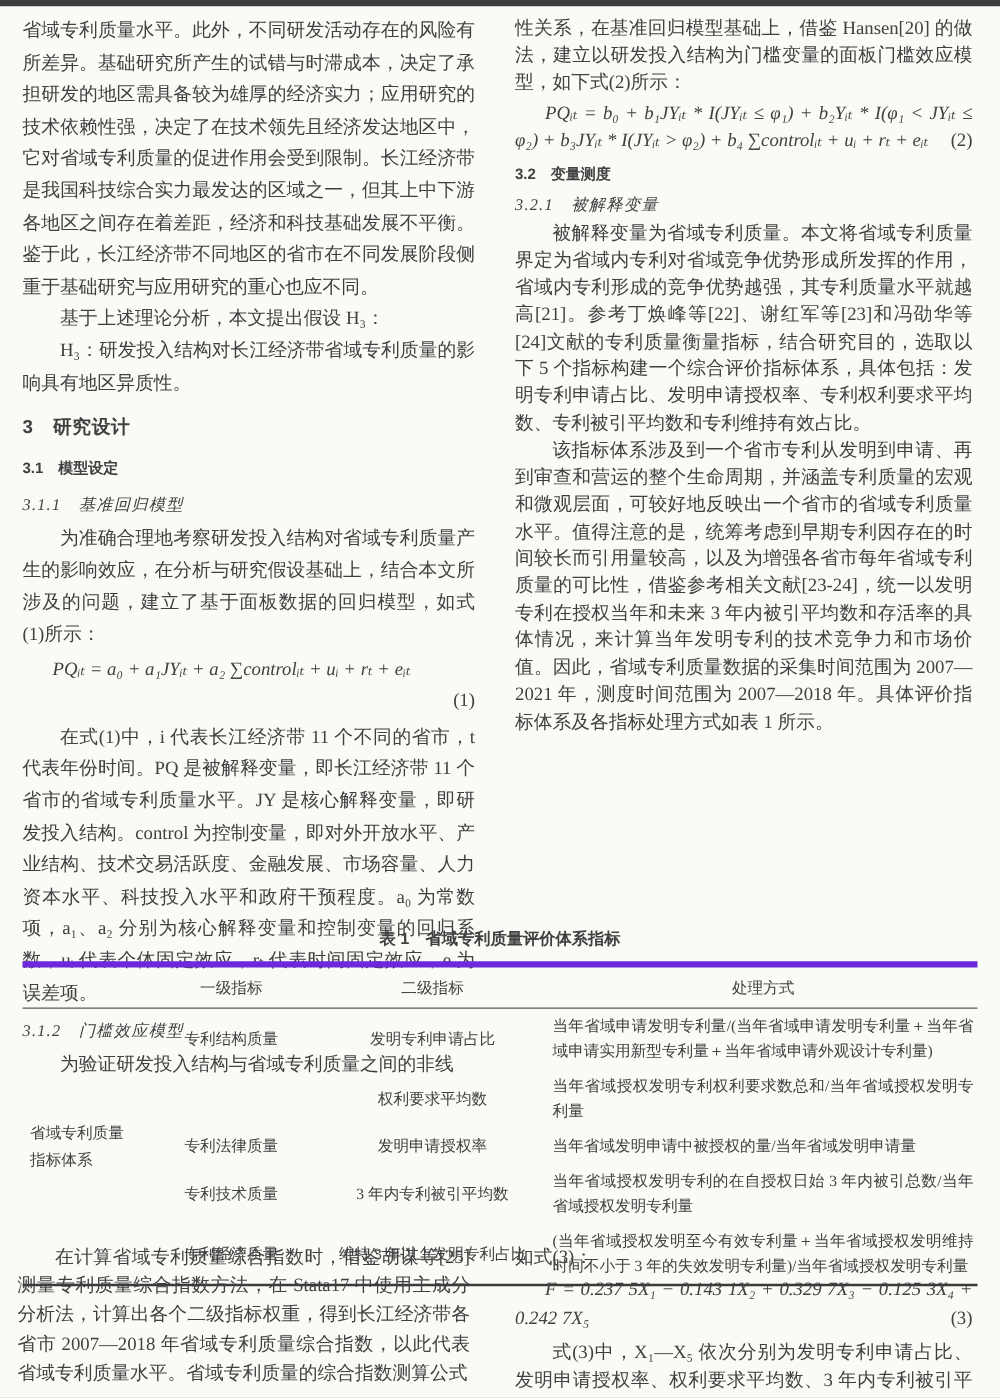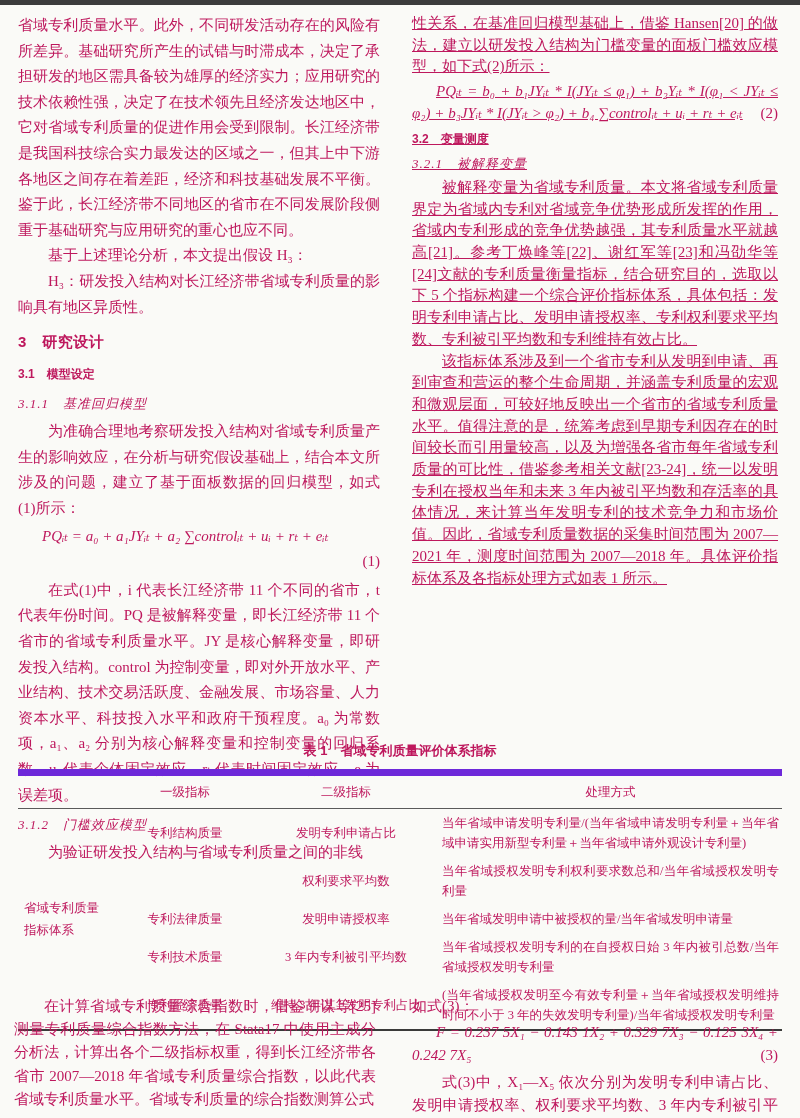--- a/index.html
+++ b/index.html
@@ -1,42 +1,42 @@
 <!DOCTYPE html>
 <html><head>
 <meta charset="utf-8">
 <style>
   html,body{margin:0;padding:0;background:#d9d9d9;}
   .page{
     position:relative;width:800px;height:1118px;margin:0 auto;
     background:#fafaf7;overflow:hidden;
     font-family:"Liberation Serif","DejaVu Serif",serif;
-    color:#be185d;
+    color:#404040;
   }
   .topbar{position:absolute;top:0;left:0;width:800px;height:5px;background:#3c3c3c;}
   .col{position:absolute;text-align:justify;}
   .col-left{left:18px;top:13px;width:362px;font-size:15px;line-height:25.6px;}
-  .col-right{left:412px;top:13px;width:366px;font-size:15px;line-height:21.7px;text-decoration:underline;}
+  .col-right{left:412px;top:13px;width:366px;font-size:15px;line-height:21.7px;}
   .bcol-left{left:14px;top:995px;width:362px;font-size:15px;line-height:23.2px;}
   .bcol-right{left:412px;top:995px;width:366px;font-size:15px;line-height:23.2px;}
   p{margin:0;}
   .ind{text-indent:2em;}
   h2.sec{font-family:"Liberation Sans","DejaVu Sans",sans-serif;font-size:15px;font-weight:bold;margin:9px 0 7px;letter-spacing:.5px;}
   h3.sec{font-family:"Liberation Sans","DejaVu Sans",sans-serif;font-size:12px;font-weight:bold;margin:6px 0 4px;}
   h4.sec{font-size:13px;font-weight:normal;font-style:italic;margin:4px 0 2px;letter-spacing:1px;}
   .col-right h3.sec{margin:4px 0 3px;}
   .col-right h4.sec{margin:2px 0 2px;}
   .formula{position:relative;font-style:italic;margin:3px 0;text-align:justify;}
   .formula .eq{display:block;text-indent:1.6em;}
   .formula .num{position:absolute;right:0;bottom:0;font-style:normal;}
   .formula.numline{padding-bottom:25px;}
   
   .table-wrap{position:absolute;left:18px;top:741px;width:764px;font-size:12.5px;line-height:20px;}
   .tbl-caption{text-align:center;font-family:"Liberation Sans","DejaVu Sans",sans-serif;font-weight:bold;font-size:13px;margin:0 0 8px;}
-  .tbl{border-top:7px solid #6d28d9;border-bottom:2.5px solid #3a3a3a;}
+  .tbl{border-top:5px solid #6d28d9;border-bottom:2.5px solid #3a3a3a;}
   .trow{display:grid;grid-template-columns:88px 158px 164px 1fr;align-items:center;padding:4px 0;}
   .trow.hdr{border-bottom:1px solid #5a5a5a;padding:6px 0;}
   .c1,.c2{text-align:center;padding:0 4px;}
   .c3{text-align:justify;padding-left:14px;padding-right:3px;}
   .trow.hdr .c3{text-align:center;}
   .tbl-body{position:relative;}
   .stub{position:absolute;left:6px;top:50%;transform:translateY(-50%);width:84px;text-align:left;line-height:22px;}
 </style>
 </head>
 <body>

